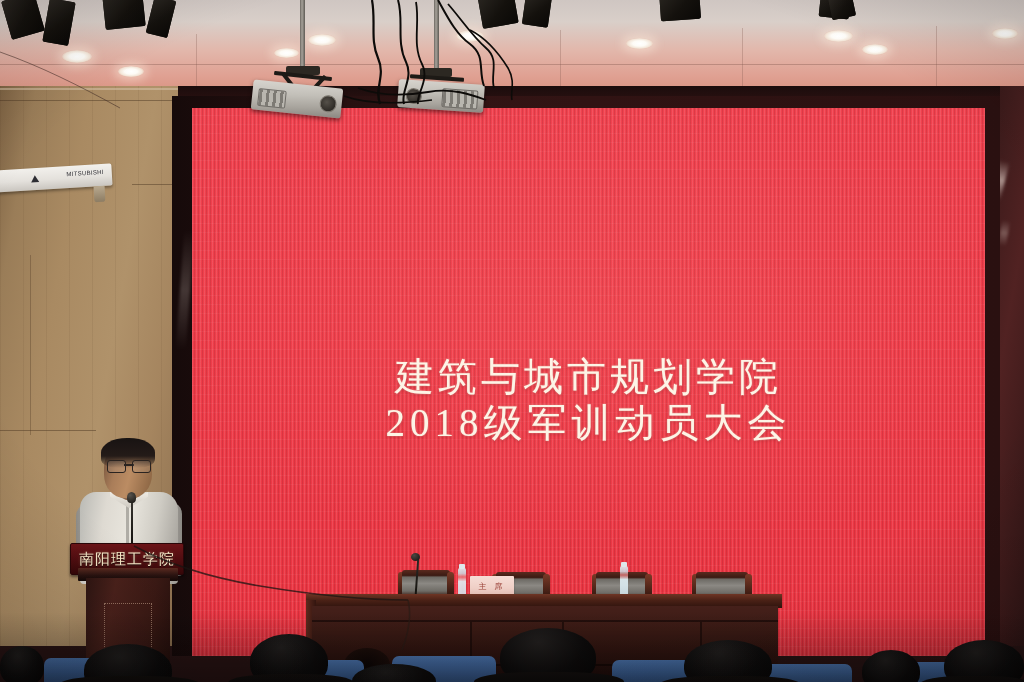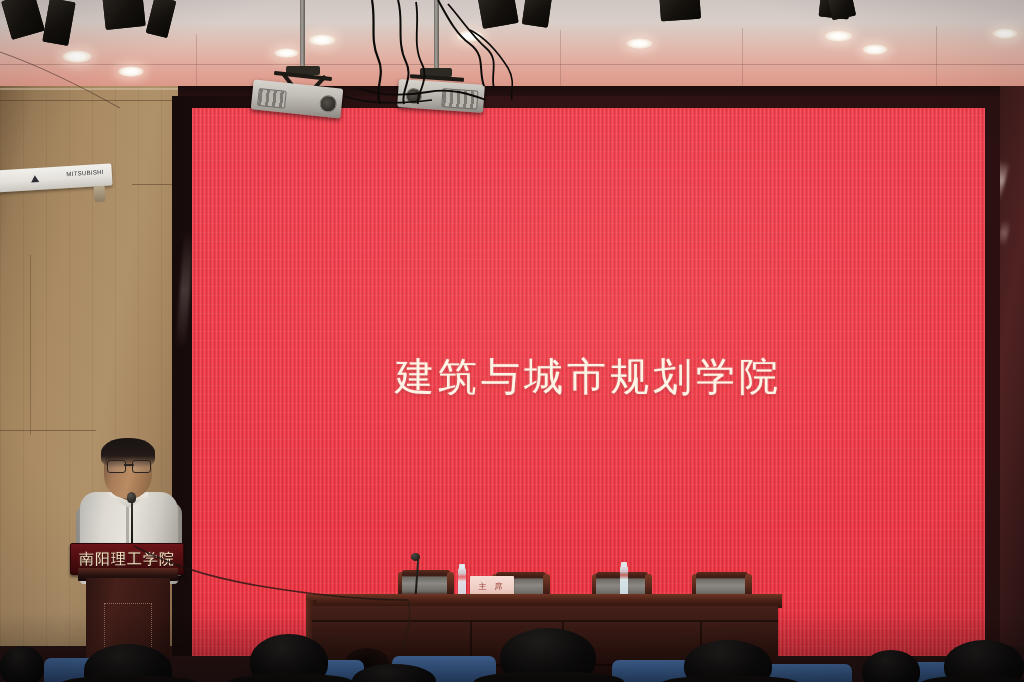--- a/index.html
+++ b/index.html
@@ -611,20 +611,21 @@
   <div class="gloss-streak" style="left:992px;top:160px;width:13px;height:40px;transform:rotate(14deg);"></div>
   <div class="gloss-streak" style="left:1000px;top:220px;width:8px;height:26px;transform:rotate(10deg);opacity:.5;"></div>
 
   <div class="valance"></div>
   <div class="screen-frame"></div>
   <div class="gloss-streak" style="left:180px;top:230px;width:10px;height:120px;transform:rotate(4deg);opacity:.35;"></div>
 
   <div class="led">
     <div class="led-title">
       <span class="line one">建筑与城市规划学院</span>
+      <span class="line two">2018级军训动员大会</span>
     </div>
   </div>
 
   <div class="mount-pole" style="left:300px;top:-2px;height:70px;"></div>
   <div class="mount-plate" style="left:286px;top:66px;width:34px;height:9px;"></div>
   <div class="mount-arm" style="left:274px;top:74px;width:58px;height:4px;transform:rotate(6deg);"></div>
   <div class="mount-arm" style="left:280px;top:78px;width:16px;height:4px;transform:rotate(52deg);"></div>
   <div class="mount-arm" style="left:312px;top:80px;width:16px;height:4px;transform:rotate(-48deg);"></div>
   <div class="proj" style="left:252px;top:84px;width:90px;height:30px;transform:rotate(6deg);">
     <div class="case"></div>

